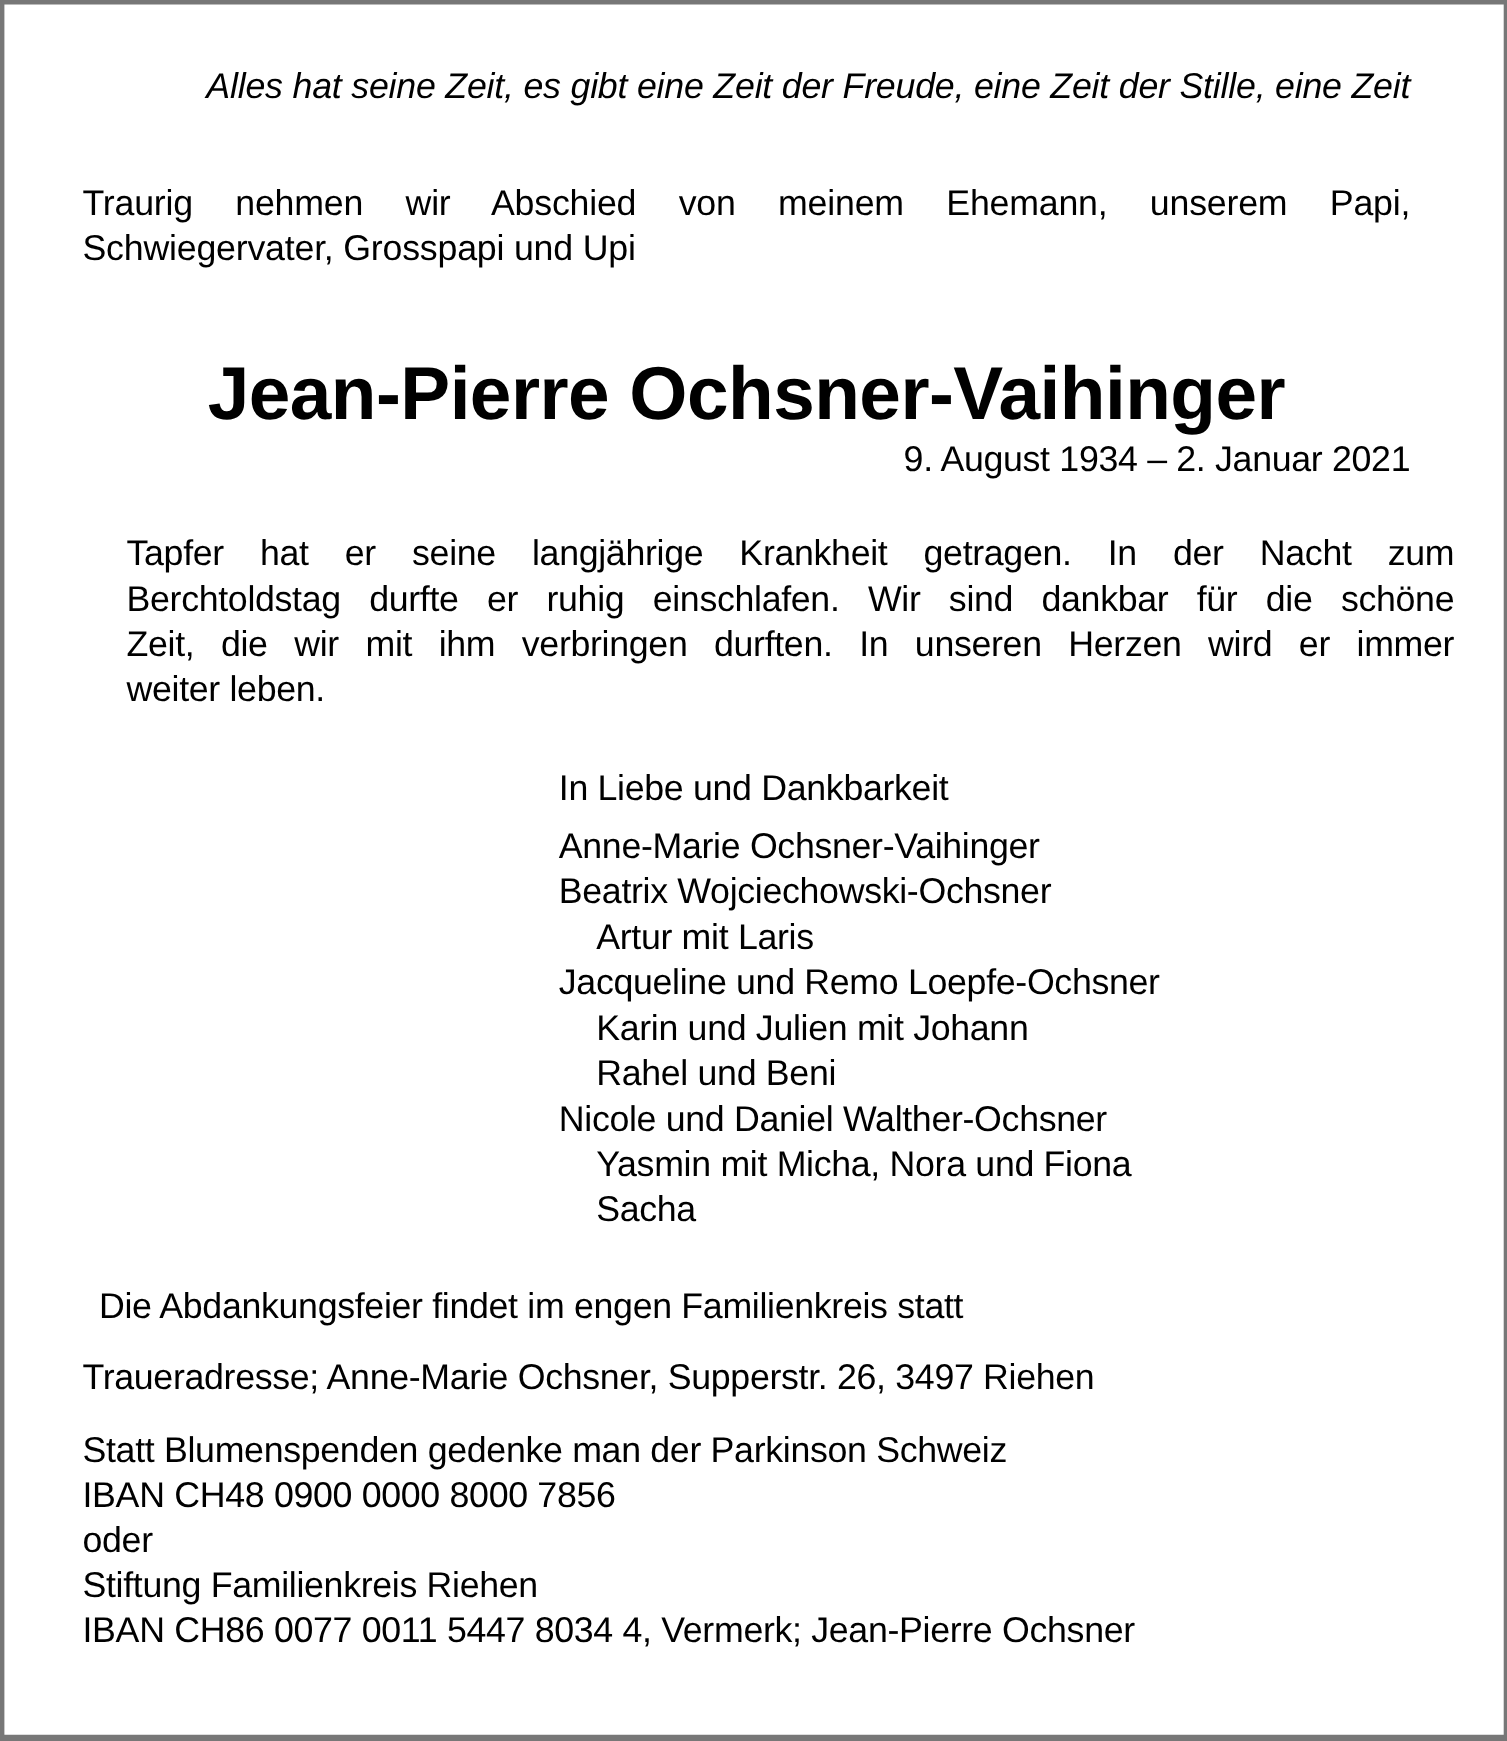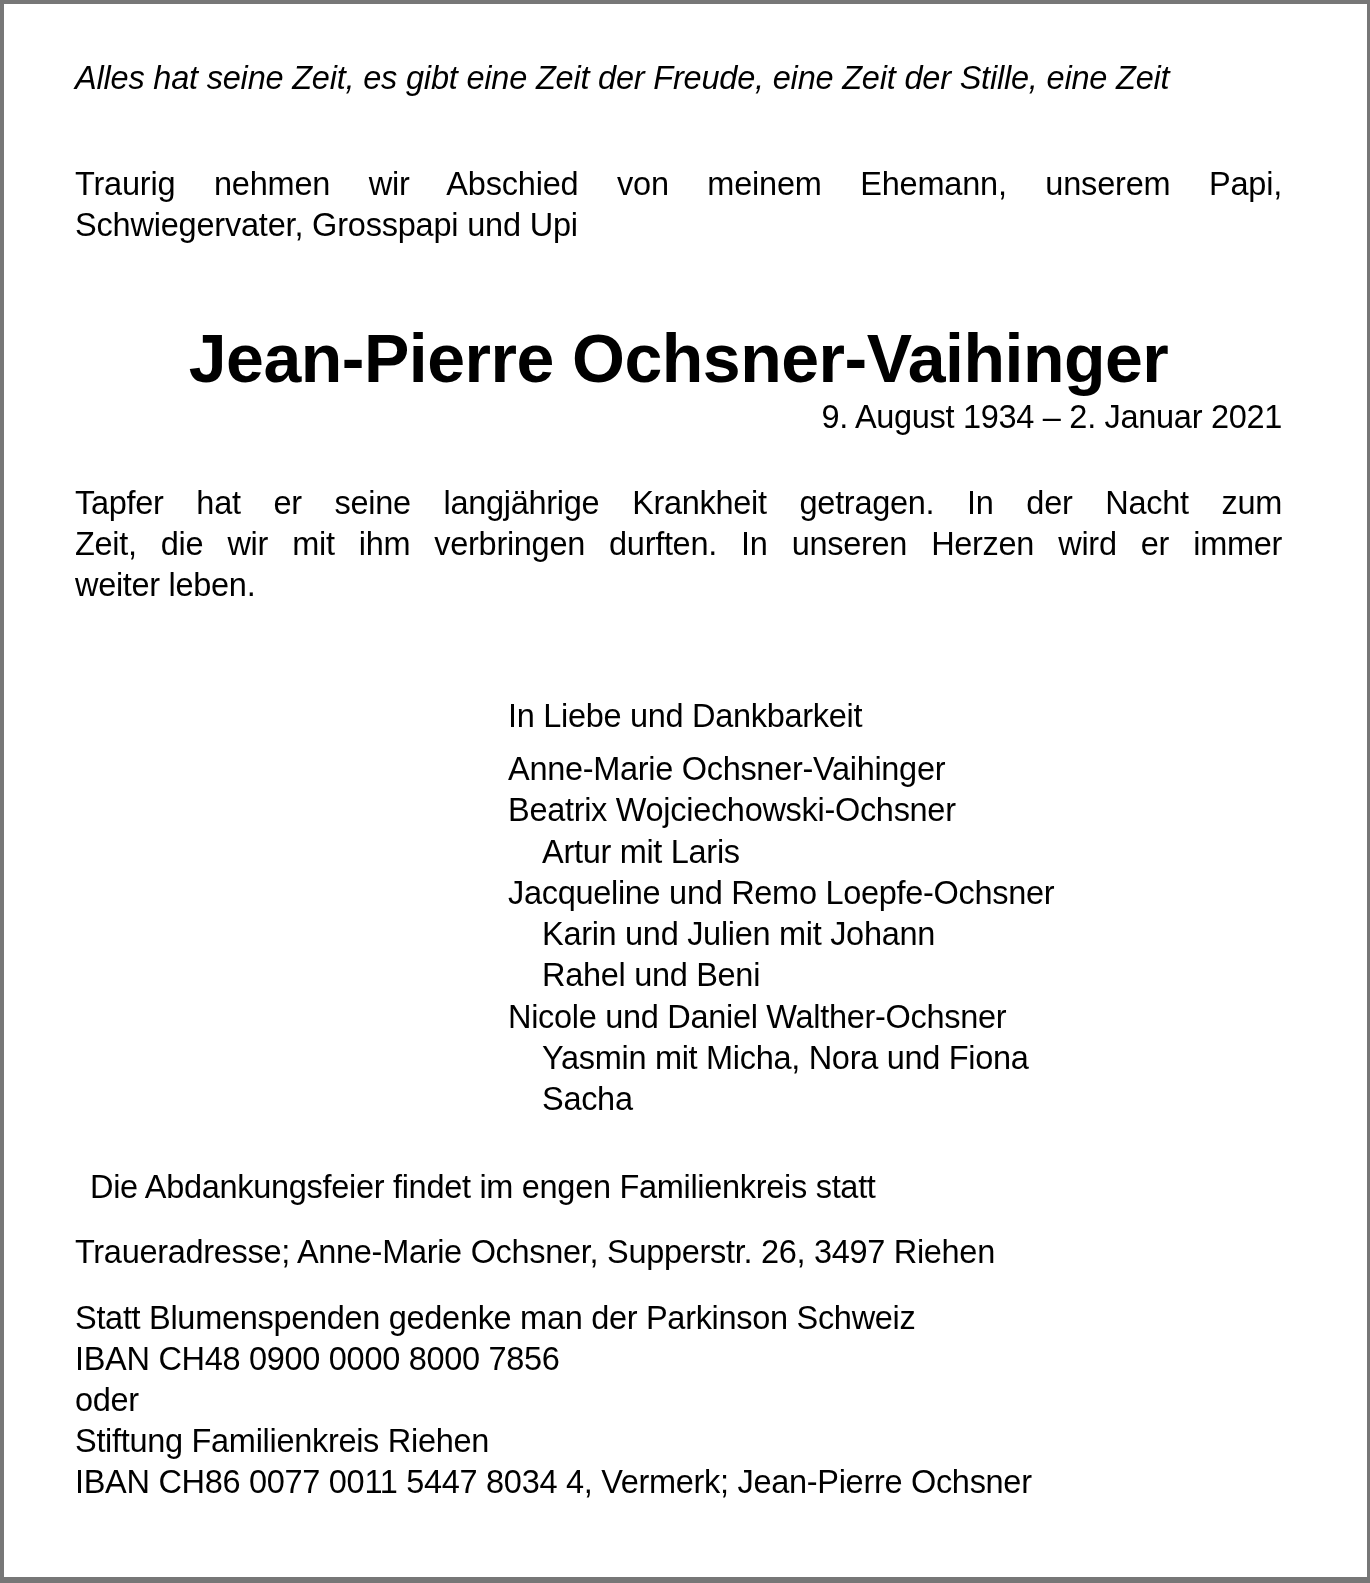--- a/index.html
+++ b/index.html
@@ -10,26 +10,26 @@
     border-left: 4px solid #777777; border-top: 4px solid #777777;
     border-right: 3px solid #777777; border-bottom: 6px solid #777777;
     background: #ffffff;
   }
   .page {
     position: absolute; left: 75px; top: 0; width: 1207px;
     font-family: "Liberation Sans", sans-serif; color: #000000;
     font-size: 32.5px; line-height: 41px;
   }
   .blk { position: absolute; left: 0; width: 1207px; margin: 0; }
-  .motto { top: 58px; font-style: italic; letter-spacing: -0.2px; }
+  .motto { top: 58px; font-style: italic; letter-spacing: -0.2px; text-align: right; }
   .intro { top: 164px; text-align: justify; text-align-last: left; letter-spacing: -0.2px; }
   .intro .l1 { display: block; text-align: justify; text-align-last: justify; }
   .title { top: 318px; text-align: center; font-weight: bold; font-size: 68px; line-height: 80px; letter-spacing: -0.5px; }
   .dates { top: 397px; text-align: right; letter-spacing: -0.3px; }
-  .bodytext { top: 483px; letter-spacing: -0.3px; }
+  .bodytext { top: 483px; letter-spacing: -0.3px; margin-left: 40px; }
   .bodytext .jl { display: block; text-align: justify; text-align-last: justify; }
   .bodytext .ll { display: block; }
   .signoff { position: absolute; left: 433px; top: 696px; letter-spacing: -0.3px; }
   .family { position: absolute; left: 433px; top: 749px; letter-spacing: -0.3px; }
   .family .row { display: block; height: 41.3px; white-space: nowrap; }
   .family .row.indent { padding-left: 34px; }
   .ceremony { top: 1167px; letter-spacing: -0.3px; margin-left: 15px; }
   .address { top: 1232px; letter-spacing: -0.3px; }
   .donation { top: 1298px; letter-spacing: -0.3px; }
   .donation span { display: block; white-space: nowrap; }
@@ -49,20 +49,21 @@
     <span class="l1">Traurig nehmen wir Abschied von meinem Ehemann, unserem Papi,</span>
     <span>Schwiegervater, Grosspapi und Upi</span>
   </p>
 
   <h1 class="blk title">Jean-Pierre Ochsner-Vaihinger</h1>
 
   <p class="blk dates">9. August 1934 – 2. Januar 2021</p>
 
   <p class="blk bodytext">
     <span class="jl">Tapfer hat er seine langjährige Krankheit getragen. In der Nacht zum</span>
+    <span class="jl">Berchtoldstag durfte er ruhig einschlafen. Wir sind dankbar für die schöne</span>
     <span class="jl">Zeit, die wir mit ihm verbringen durften. In unseren Herzen wird er immer</span>
     <span class="ll">weiter leben.</span>
   </p>
 
   <div class="signoff">In Liebe und Dankbarkeit</div>
 
   <div class="family">
     <span class="row">Anne-Marie Ochsner-Vaihinger</span>
     <span class="row">Beatrix Wojciechowski-Ochsner</span>
     <span class="row indent">Artur mit Laris</span>

